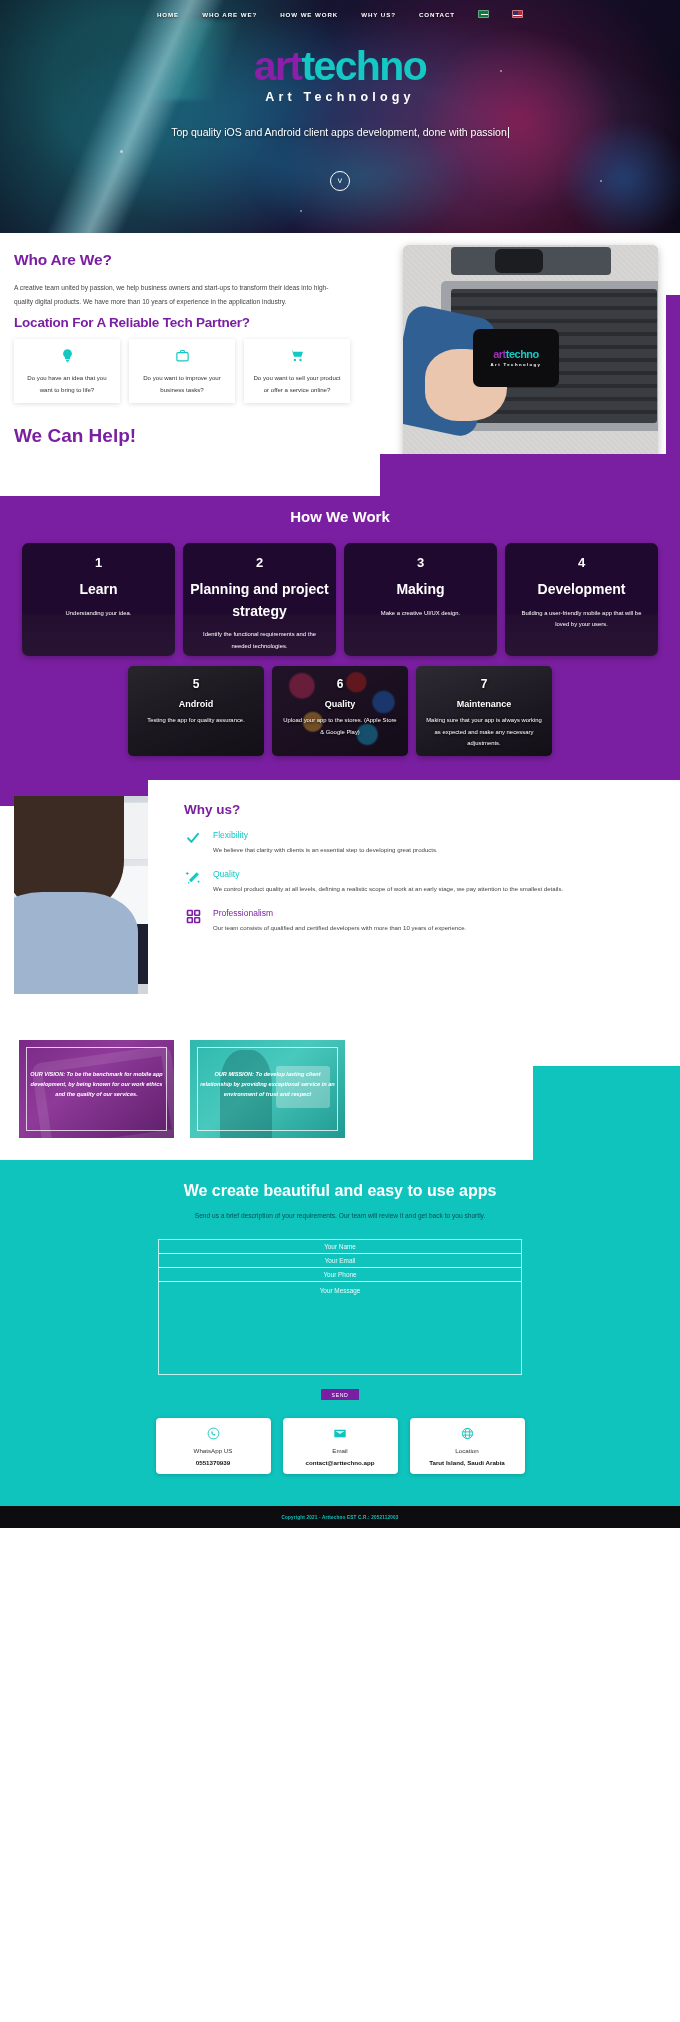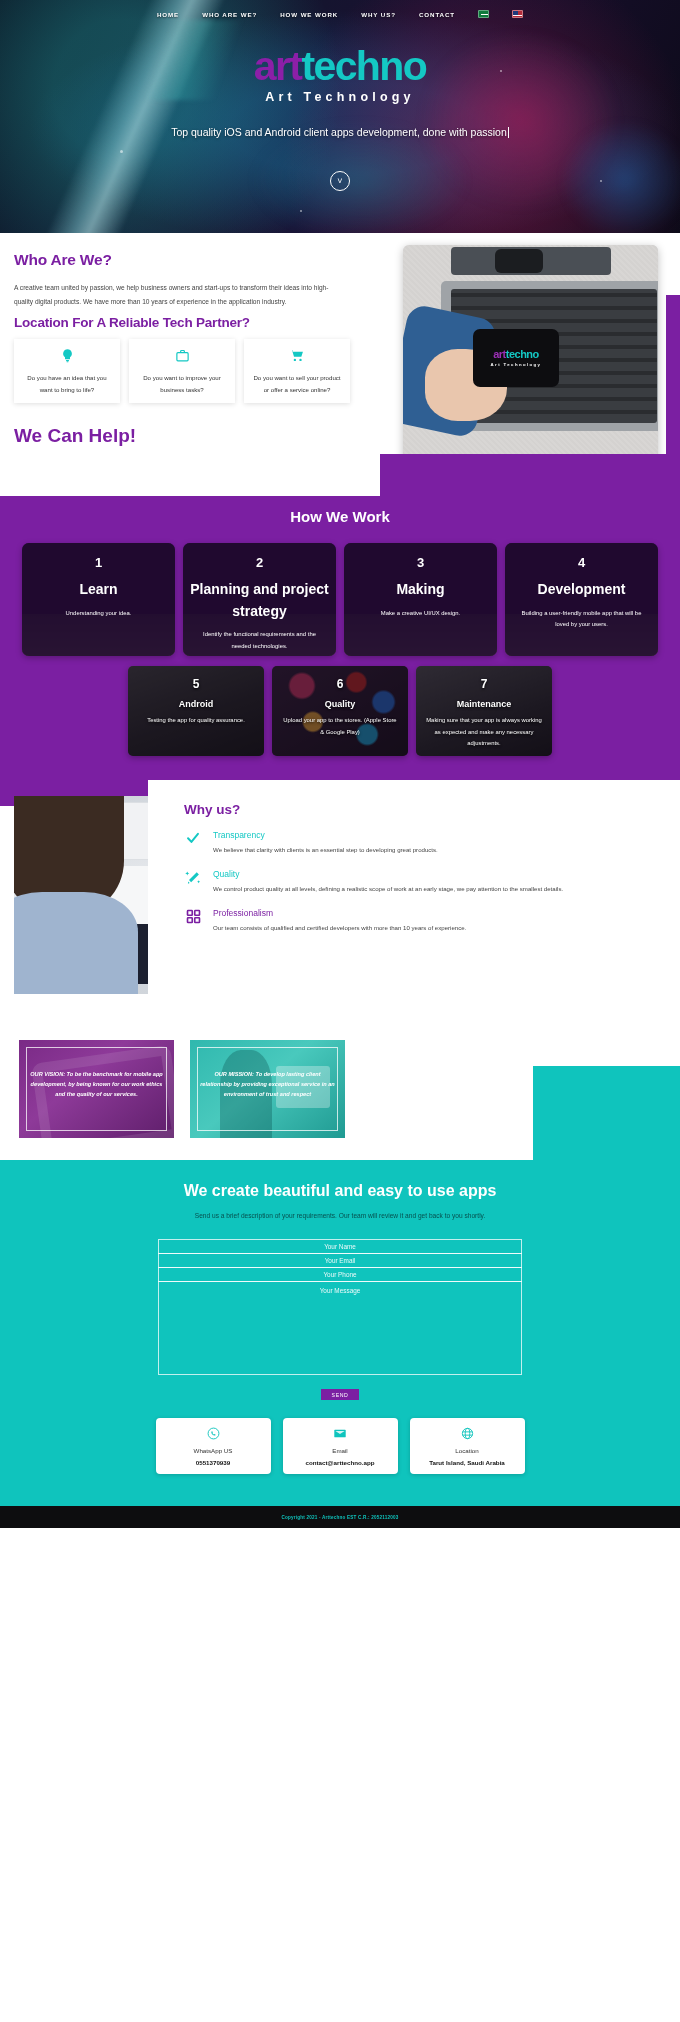--- a/index.html
+++ b/index.html
@@ -397,21 +397,21 @@
     <h2>Why us?</h2>
     <div class="why-list">
 
       <div class="why-item">
         <div class="why-ic">
           <svg width="16" height="14" viewBox="0 0 24 24" fill="none" stroke="#14c8c4" stroke-width="3.4" stroke-linecap="round" stroke-linejoin="round">
               <path d="M3.5 12.5l5.8 6.2L20.5 4.8"></path>
             </svg>
         </div>
         <div>
-          <div class="why-title c-teal">Transparency</div>
+          <div class="why-title c-teal">Flexibility</div>
           <div class="why-desc">We believe that clarity with clients is an essential step to developing great products.</div>
         </div>
       </div>
 
 
       <div class="why-item">
         <div class="why-ic">
           <svg width="16" height="16" viewBox="0 0 24 24" fill="#14c8c4">
               <path d="M17.6 3.4l3.2 3.2L9.2 18.2 6 15z"></path>
               <path d="M4.6 17.2l2.4 2.4-2.6 1 .2-3.4z"></path>

